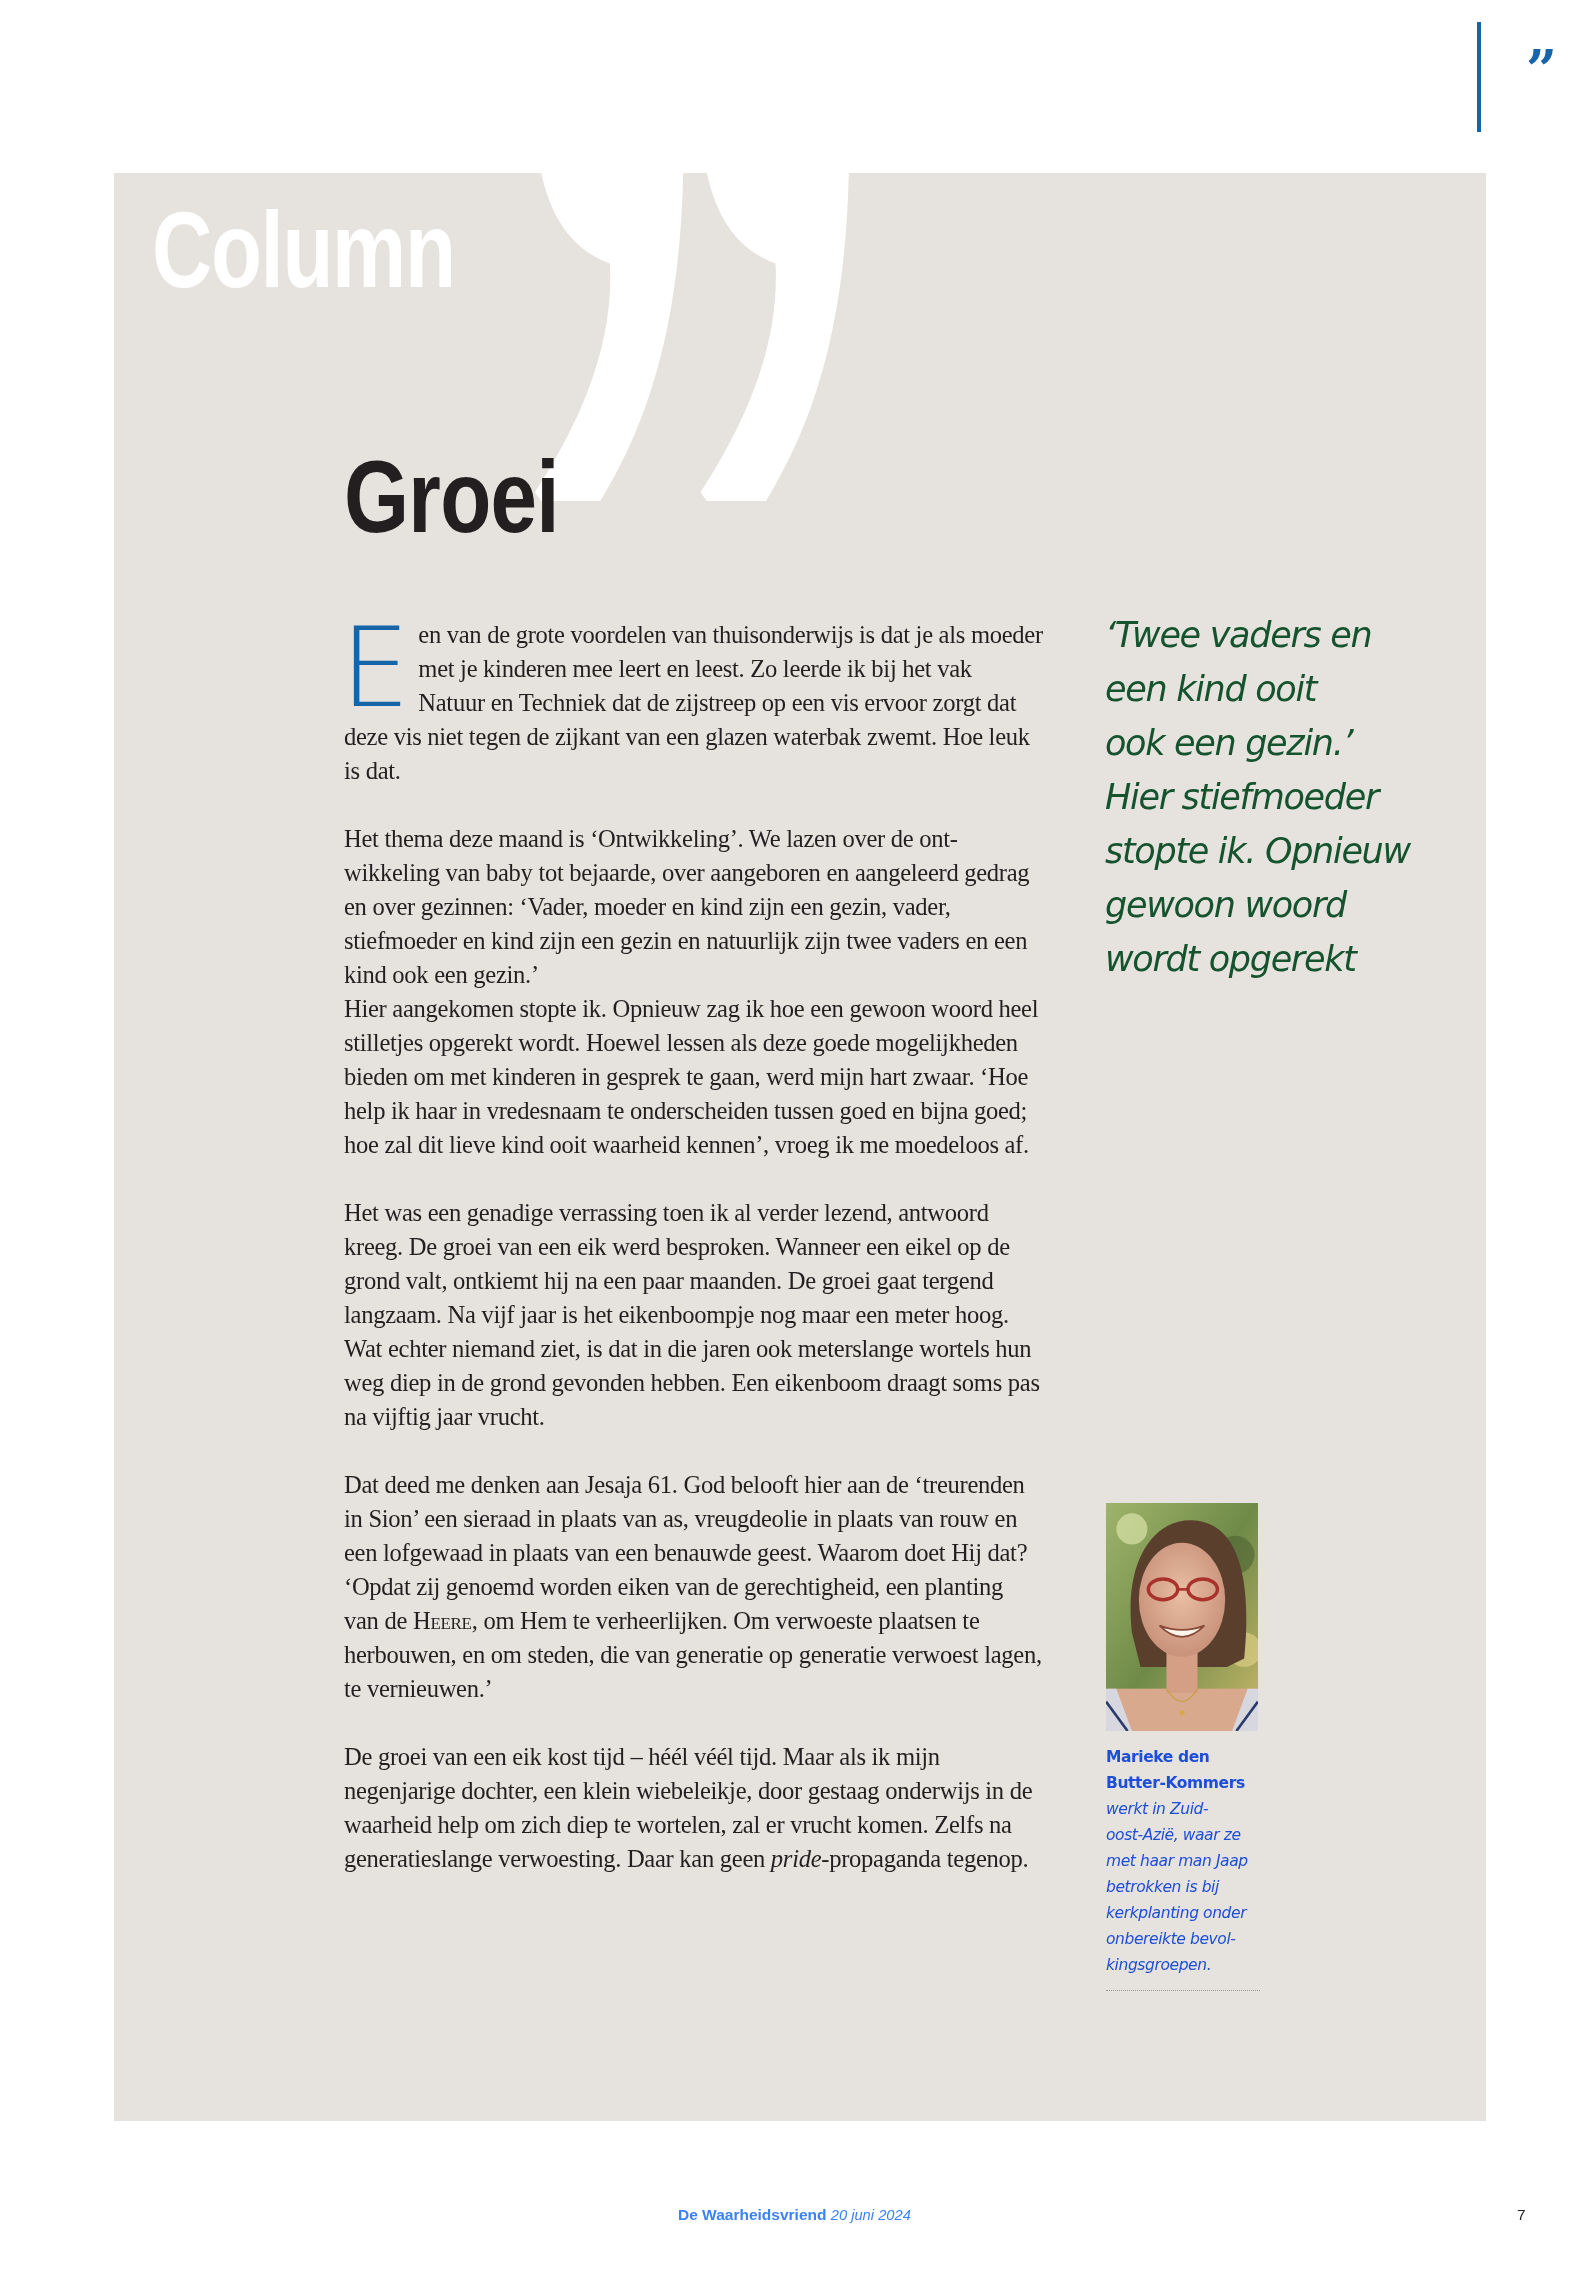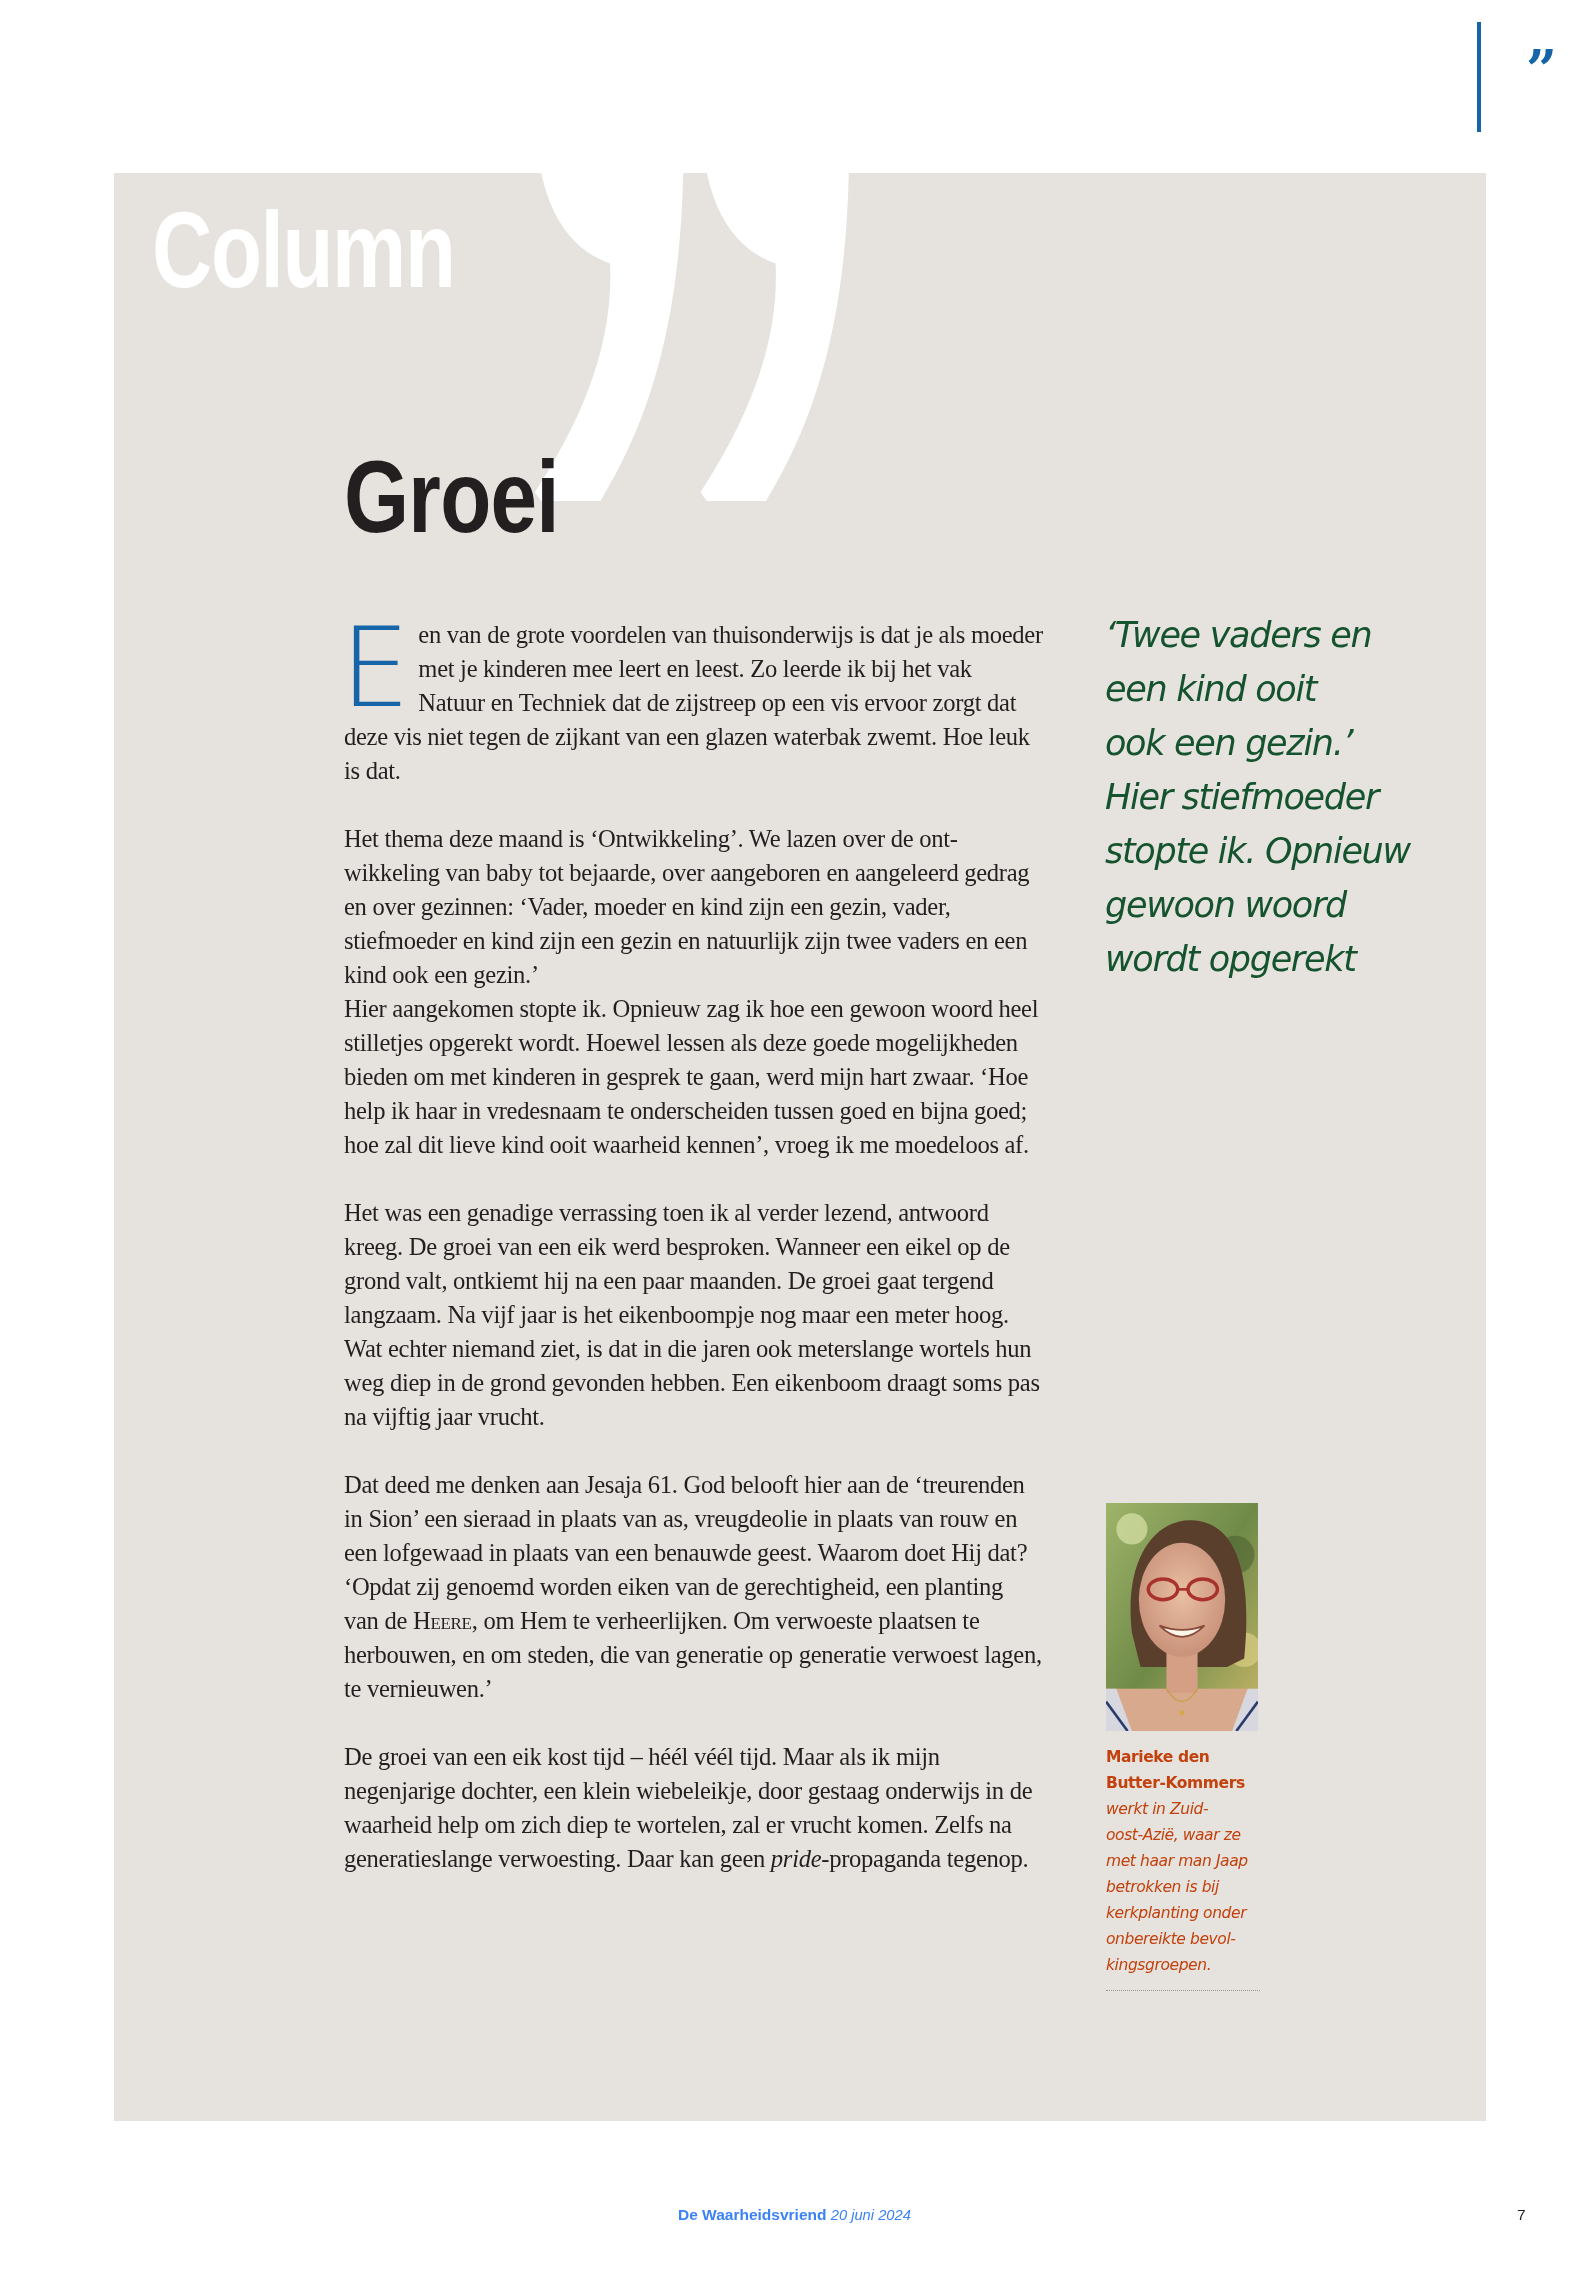--- a/index.html
+++ b/index.html
@@ -18,21 +18,21 @@
   .body { position: absolute; left: 230px; top: 445px; width: 699px; font-family: "Liberation Serif", serif; font-size: 24.6px; line-height: 34px; color: #231f20; letter-spacing: -0.3px; }
   .body p { margin: 0 0 34px 0; }
   .body p.tight { margin-bottom: 0; }
   .dropcap { float: left; font-family: "DejaVu Sans", sans-serif; font-weight: 200; font-size: 110px; line-height: 86px; color: #1565a8; margin: 7px 8.6px -7px -3.5px; height: 90px; }
   .sc { font-variant: small-caps; }
 
   .pullquote { position: absolute; left: 991px; top: 435px; width: 311px; font-family: "DejaVu Sans", sans-serif; font-style: italic; font-size: 35px; line-height: 54px; color: #14532d; letter-spacing: -1.3px; }
   .pullquote div { white-space: nowrap; }
 
   .photo { position: absolute; left: 992px; top: 1330px; width: 152px; height: 228px; overflow: hidden; }
-  .bio { position: absolute; left: 992px; top: 1571px; width: 155px; font-family: "DejaVu Sans", sans-serif; font-size: 15.5px; line-height: 26px; color: #c2410c; letter-spacing: -0.4px; }
+  .bio { position: absolute; left: 992px; top: 1571px; width: 155px; font-family: "DejaVu Sans", sans-serif; font-size: 15.5px; line-height: 26px; color: #1d4ed8; letter-spacing: -0.4px; }
   .bio .name { font-weight: bold; display: block; }
   .bio .desc { font-style: italic; display: block; }
   .bio-rule { position: absolute; left: 992px; top: 1817px; width: 154px; border-top: 1.3px dotted #9a9590; }
 
   .footer-pub { position: absolute; left: 678px; top: 2206px; font-family: "Liberation Sans", sans-serif; font-size: 15.5px; color: #3b82f6; white-space: nowrap; }
   .footer-pub .pub-name { font-weight: bold; }
   .footer-pub .pub-date { font-style: italic; font-size: 14.7px; }
   .footer-page { position: absolute; left: 1517px; top: 2206px; font-family: "Liberation Sans", sans-serif; font-size: 15.5px; color: #231f20; }
 </style>
 </head>

